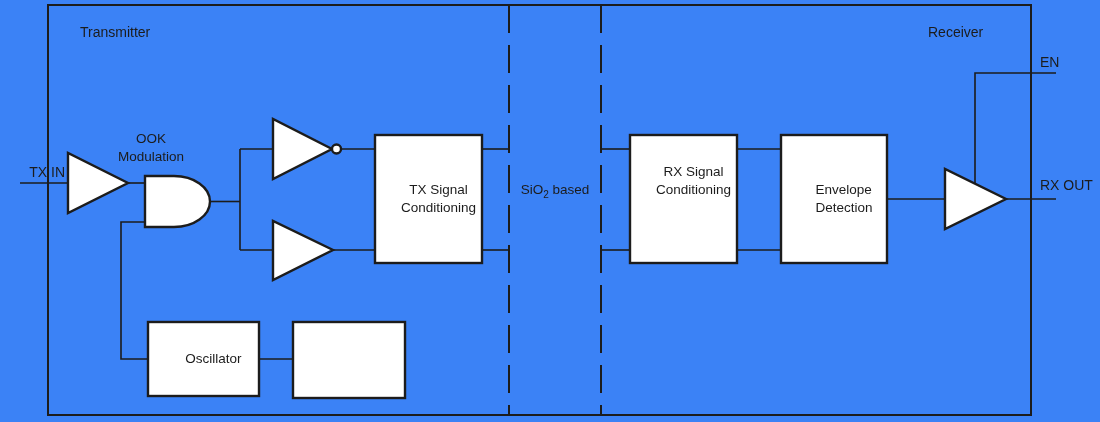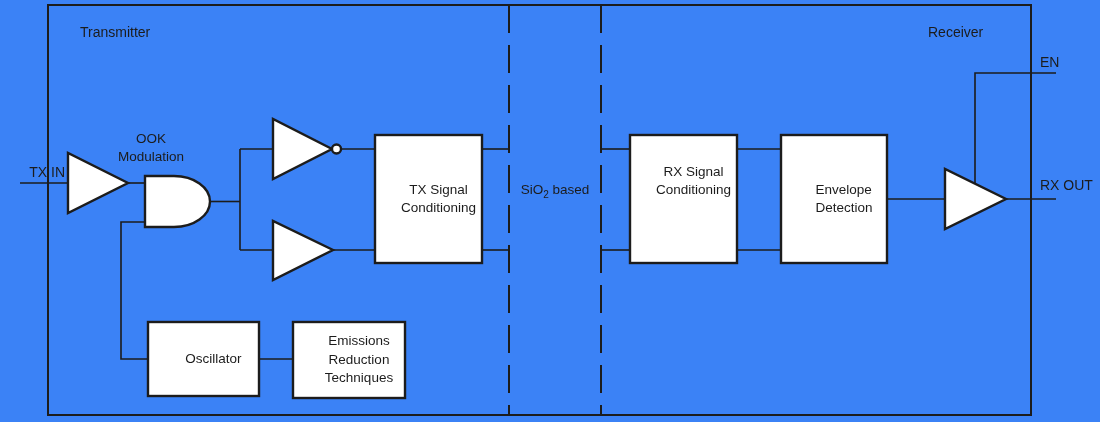--- a/index.html
+++ b/index.html
@@ -113,17 +113,14 @@
 Conditioning</div>
 
   <div class="box-label" style="left:630px; top:135px; width:107px; height:92px;">RX Signal
 Conditioning</div>
 
   <div class="box-label" style="left:148px; top:322px; width:111px; height:74px;">Oscillator</div>
 
   <div class="box-label" style="left:781px; top:135px; width:106px; height:128px; text-align:left;">Envelope
 Detection</div>
 
-  <div class="box-label" style="left:293px; top:322px; width:112px; height:76px; line-height:18.5px;">Emissions
-Reduction
-Techniques</div>
 
 </div>
 
 </body></html>

